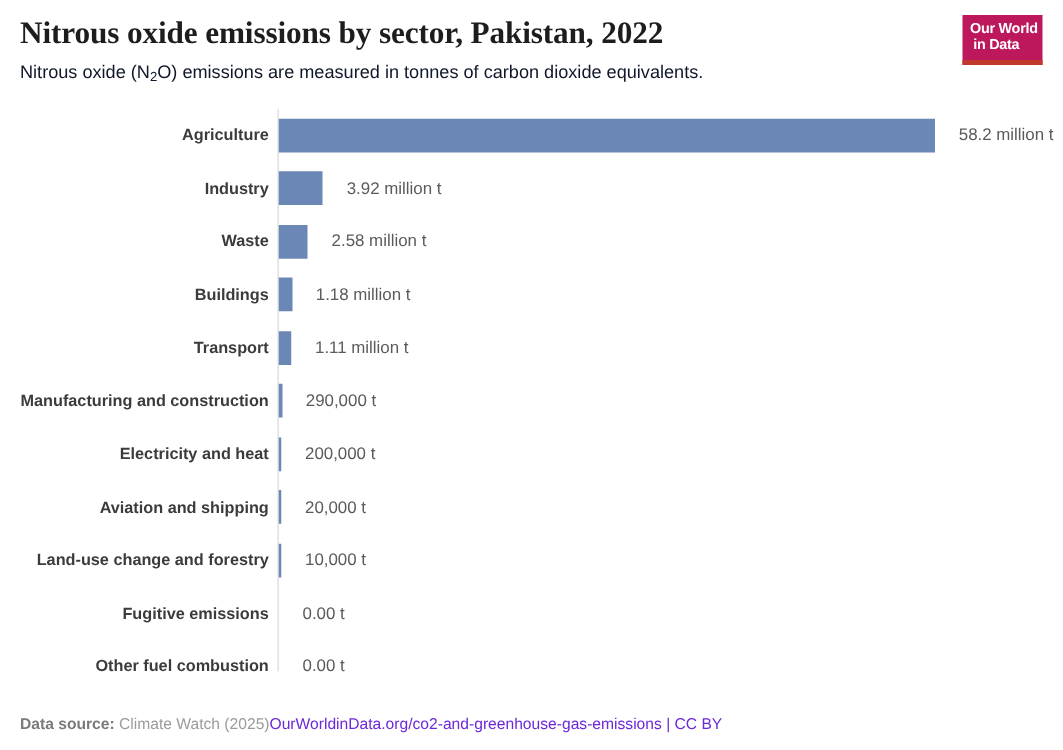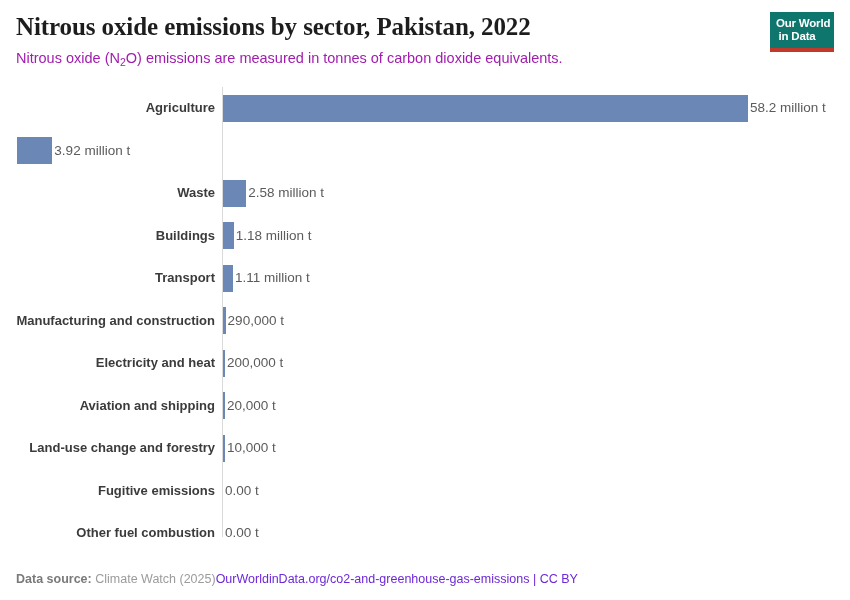--- a/index.html
+++ b/index.html
@@ -32,38 +32,38 @@
     font-size: 25px;
     font-weight: 700;
     color: #1d1d1d;
     letter-spacing: -0.1px;
     margin: 0;
     line-height: 30px;
   }
   .chart-subtitle {
     font-size: 14.5px;
     font-weight: 400;
-    color: #a21caf;
+    color: #0f172a;
     margin: 7px 0 0 0;
     line-height: 19px;
   }
   .chart-subtitle sub {
     font-size: 10.5px;
     vertical-align: baseline;
     position: relative;
     top: 3px;
   }
 
   
   .owid-logo {
     position: absolute;
     top: 12px;
     right: 0;
     width: 64px;
-    background: #0f766e;
+    background: #be185d;
     border-bottom: 4px solid #c0392b;
     padding: 5px 16px 5px 6px;
     box-sizing: border-box;
     text-align: center;
   }
   .owid-logo .line {
     display: block;
     color: #ffffff;
     font-family: "Liberation Sans", sans-serif;
     font-size: 11.5px;
@@ -117,21 +117,21 @@
   }
   .bar {
     height: 27px;
     background: #6b87b5;
     flex: 0 0 auto;
   }
   .bar-value {
     font-size: 13.5px;
     color: #5b5b5b;
     white-space: nowrap;
-    padding-left: 2px;
+    padding-left: 19px;
     line-height: 16px;
   }
 
   
   .footer {
     position: absolute;
     left: 16px;
     right: 16px;
     bottom: 14px;
     display: flex;
@@ -167,20 +167,21 @@
     <div class="axis-line"></div>
     <div class="rows" id="bar-rows">
         <div class="bar-row">
           <div class="row-label">Agriculture</div>
           <div class="bar-wrap">
             <div class="bar" style="width: 525px; background: rgb(107, 135, 181);"></div>
             <span class="bar-value">58.2 million t</span>
           </div>
         </div>
         <div class="bar-row">
+          <div class="row-label">Industry</div>
           <div class="bar-wrap">
             <div class="bar" style="width: 35.36px; background: rgb(107, 135, 181);"></div>
             <span class="bar-value">3.92 million t</span>
           </div>
         </div>
         <div class="bar-row">
           <div class="row-label">Waste</div>
           <div class="bar-wrap">
             <div class="bar" style="width: 23.27px; background: rgb(107, 135, 181);"></div>
             <span class="bar-value">2.58 million t</span>

